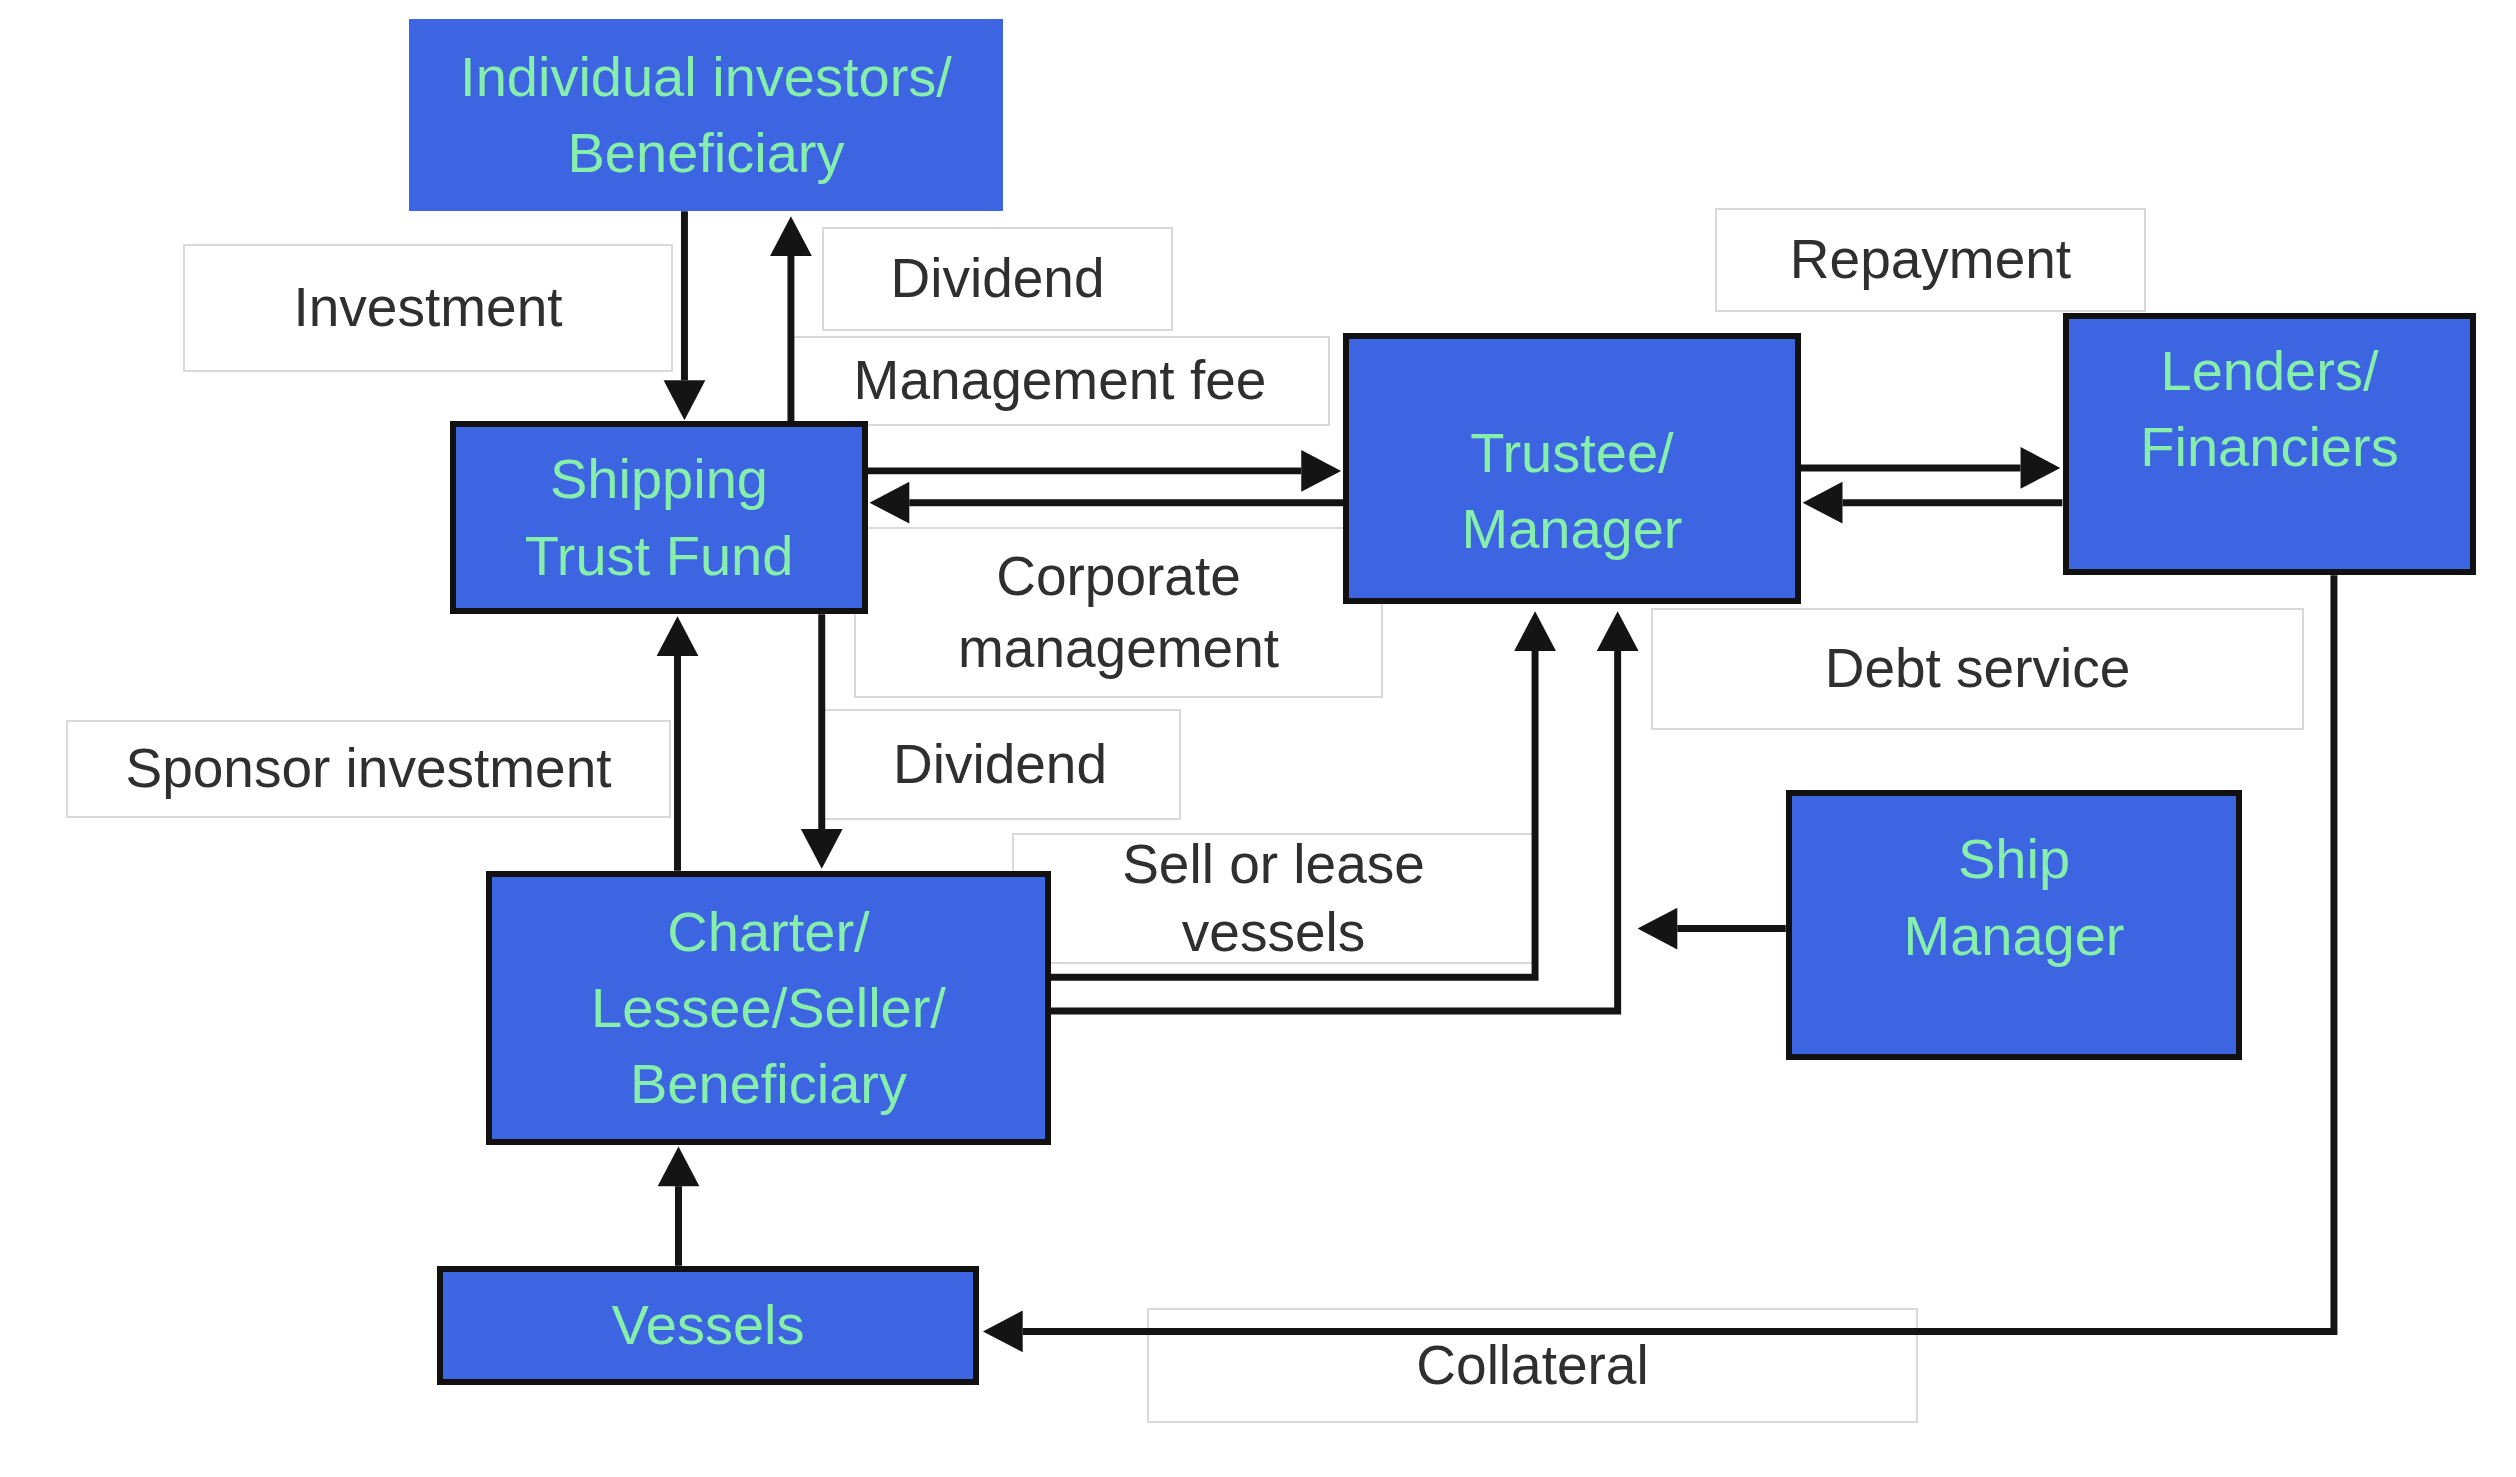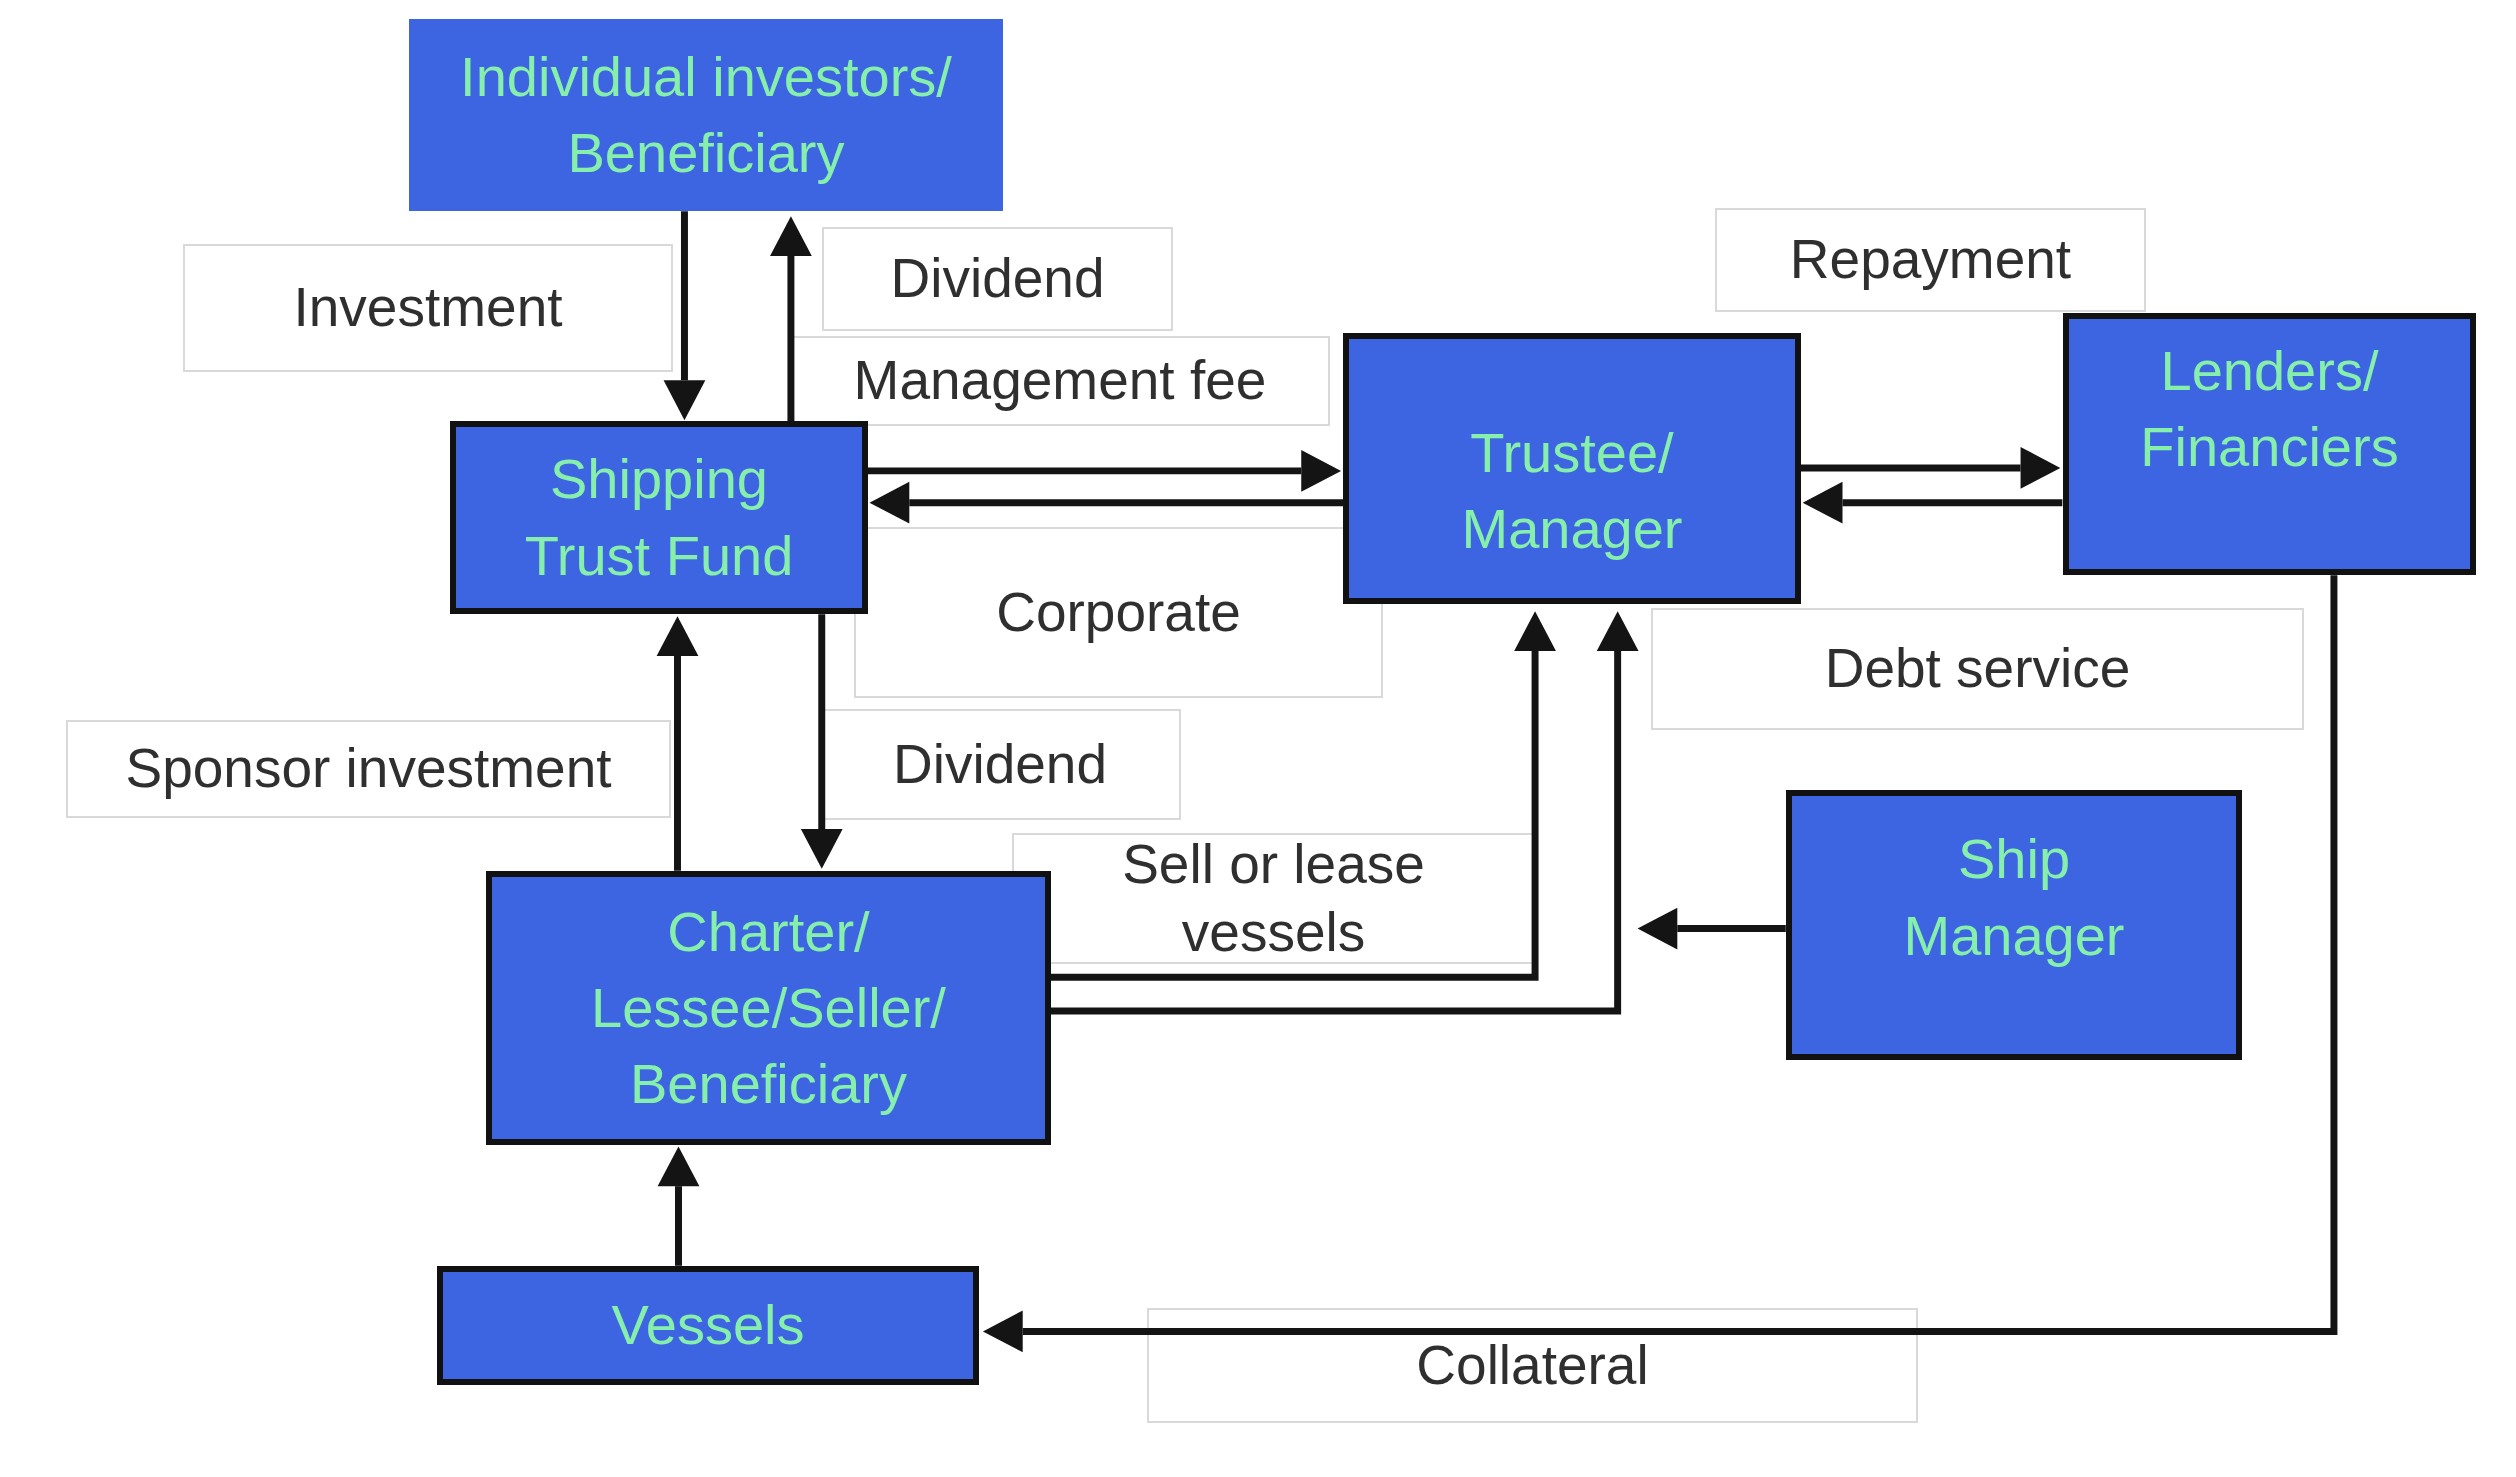--- a/index.html
+++ b/index.html
@@ -66,20 +66,21 @@
   <div class="elabel" style="left:790px;top:336px;width:540px;height:90px;">
     <div class="tl">Management fee</div>
   </div>
 
   <div class="elabel" style="left:1715px;top:208px;width:431px;height:104px;text-align:right;">
     <div class="tl">Repayment</div>
   </div>
 
   <div class="elabel" style="left:854px;top:527px;width:529px;height:171px;">
     <div class="tl">Corporate</div>
+    <div class="tl">management</div>
   </div>
 
   <div class="elabel" style="left:66px;top:720px;width:605px;height:98px;">
     <div class="tl">Sponsor investment</div>
   </div>
 
   <div class="elabel" style="left:819px;top:709px;width:362px;height:111px;">
     <div class="tl">Dividend</div>
   </div>
 

